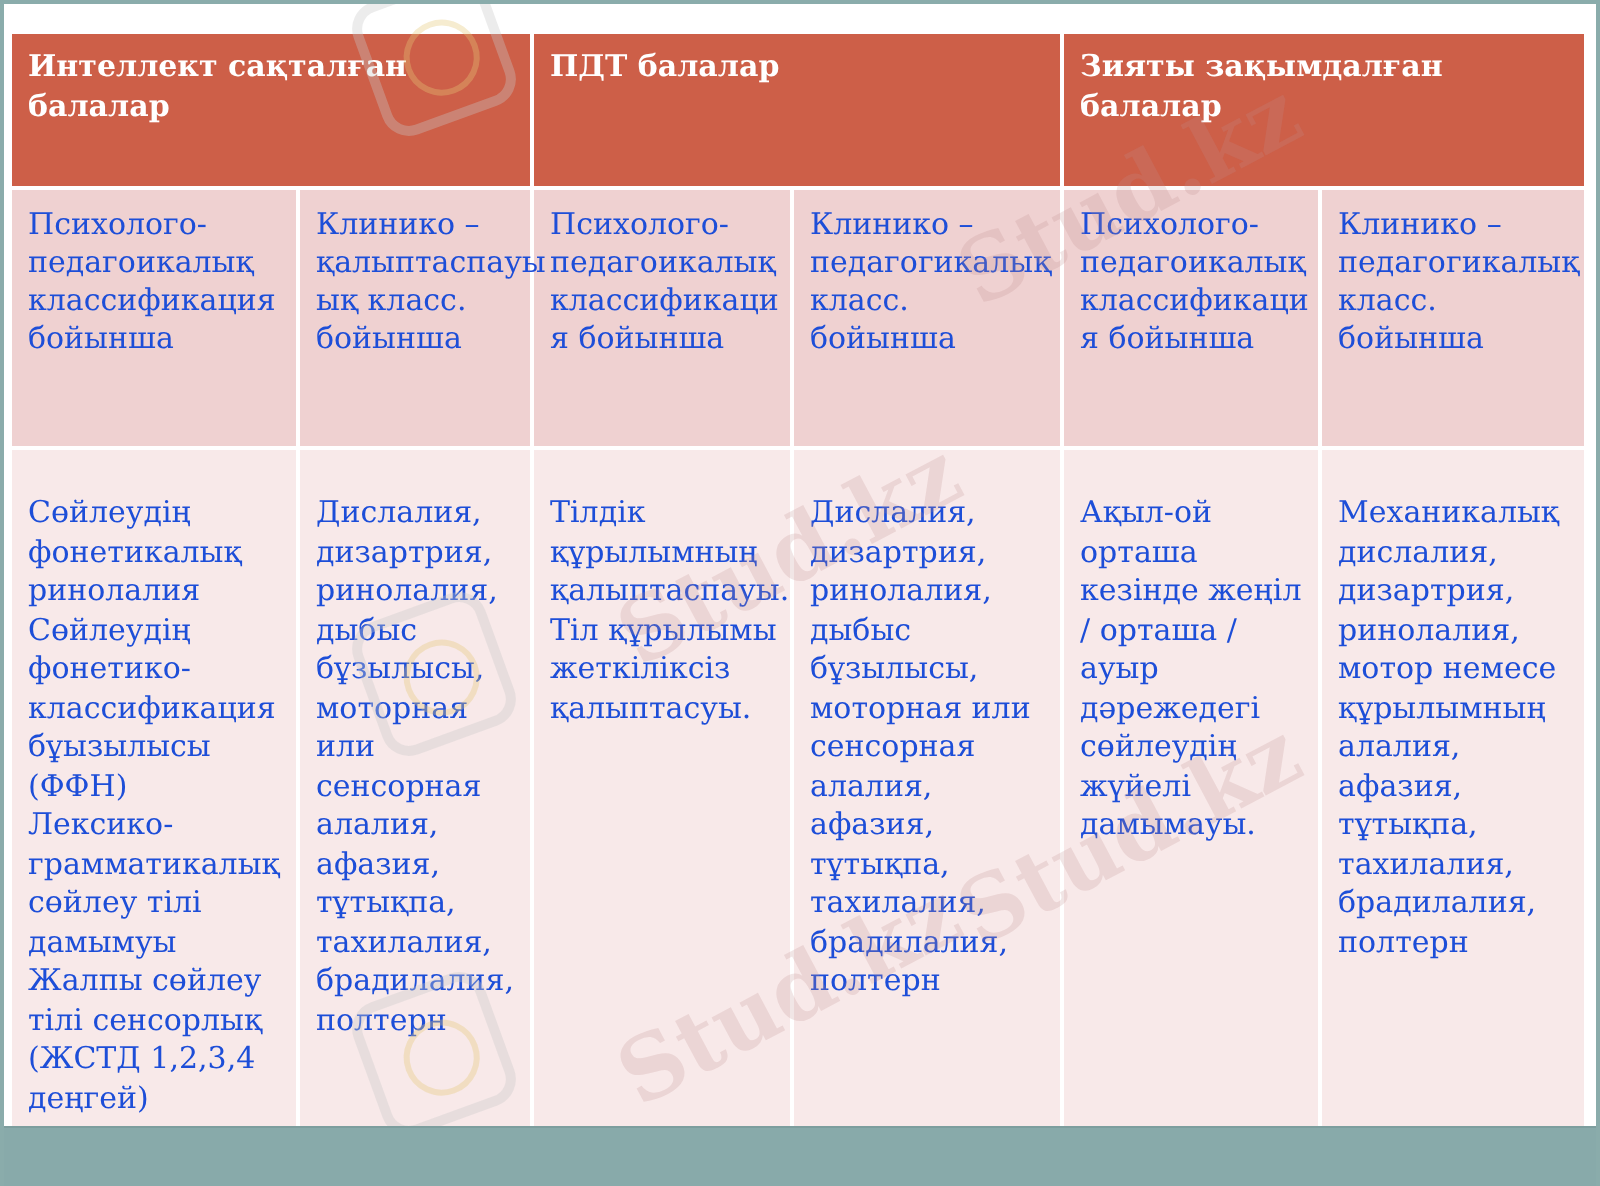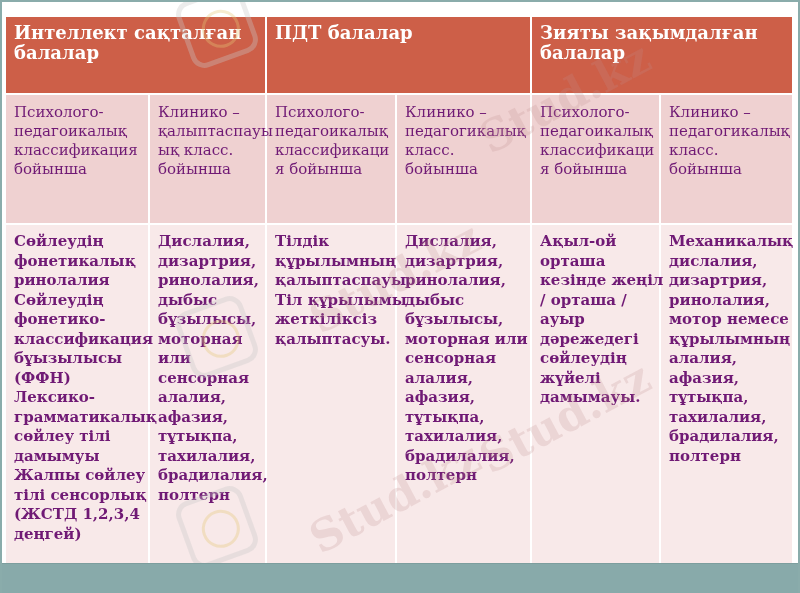--- a/index.html
+++ b/index.html
@@ -21,44 +21,43 @@
       position: absolute;
       left: 2px; top: 13px;
       width: 788px; height: 550px;
       border-collapse: collapse;
       table-layout: fixed;
     }
     .table td, .table th {
       border: 2px solid #ffffff;
       vertical-align: top;
       text-align: left;
-      color: #701a75;
+      color: #1d4ed8;
     }
     .row-head th {
       background: #cd5f48;
       color: #ffffff;
       font-weight: bold;
-      font-size: 18px;
+      font-size: 15px;
       line-height: 20px;
       padding: 6px 8px;
       height: 78px;
     }
     .row-sub td {
       background: #efd1d1;
       font-size: 15px;
       line-height: 19px;
       padding: 8px 8px;
       height: 130px;
     }
     .row-body td {
       background: #f8e9e9;
       font-size: 15px;
       line-height: 19.5px;
-      padding: 7px 8px;
-      font-weight: bold;
+      padding: 22px 8px;
     }
     .cell-lines span { display: block; white-space: nowrap; }
     .bottom-band {
       position: absolute;
       left: 0; right: 0; bottom: 0;
       height: 30px;
       background: #88aaaa;
       border-top: 1px solid #7d9e9e;
     }
     .watermark {

